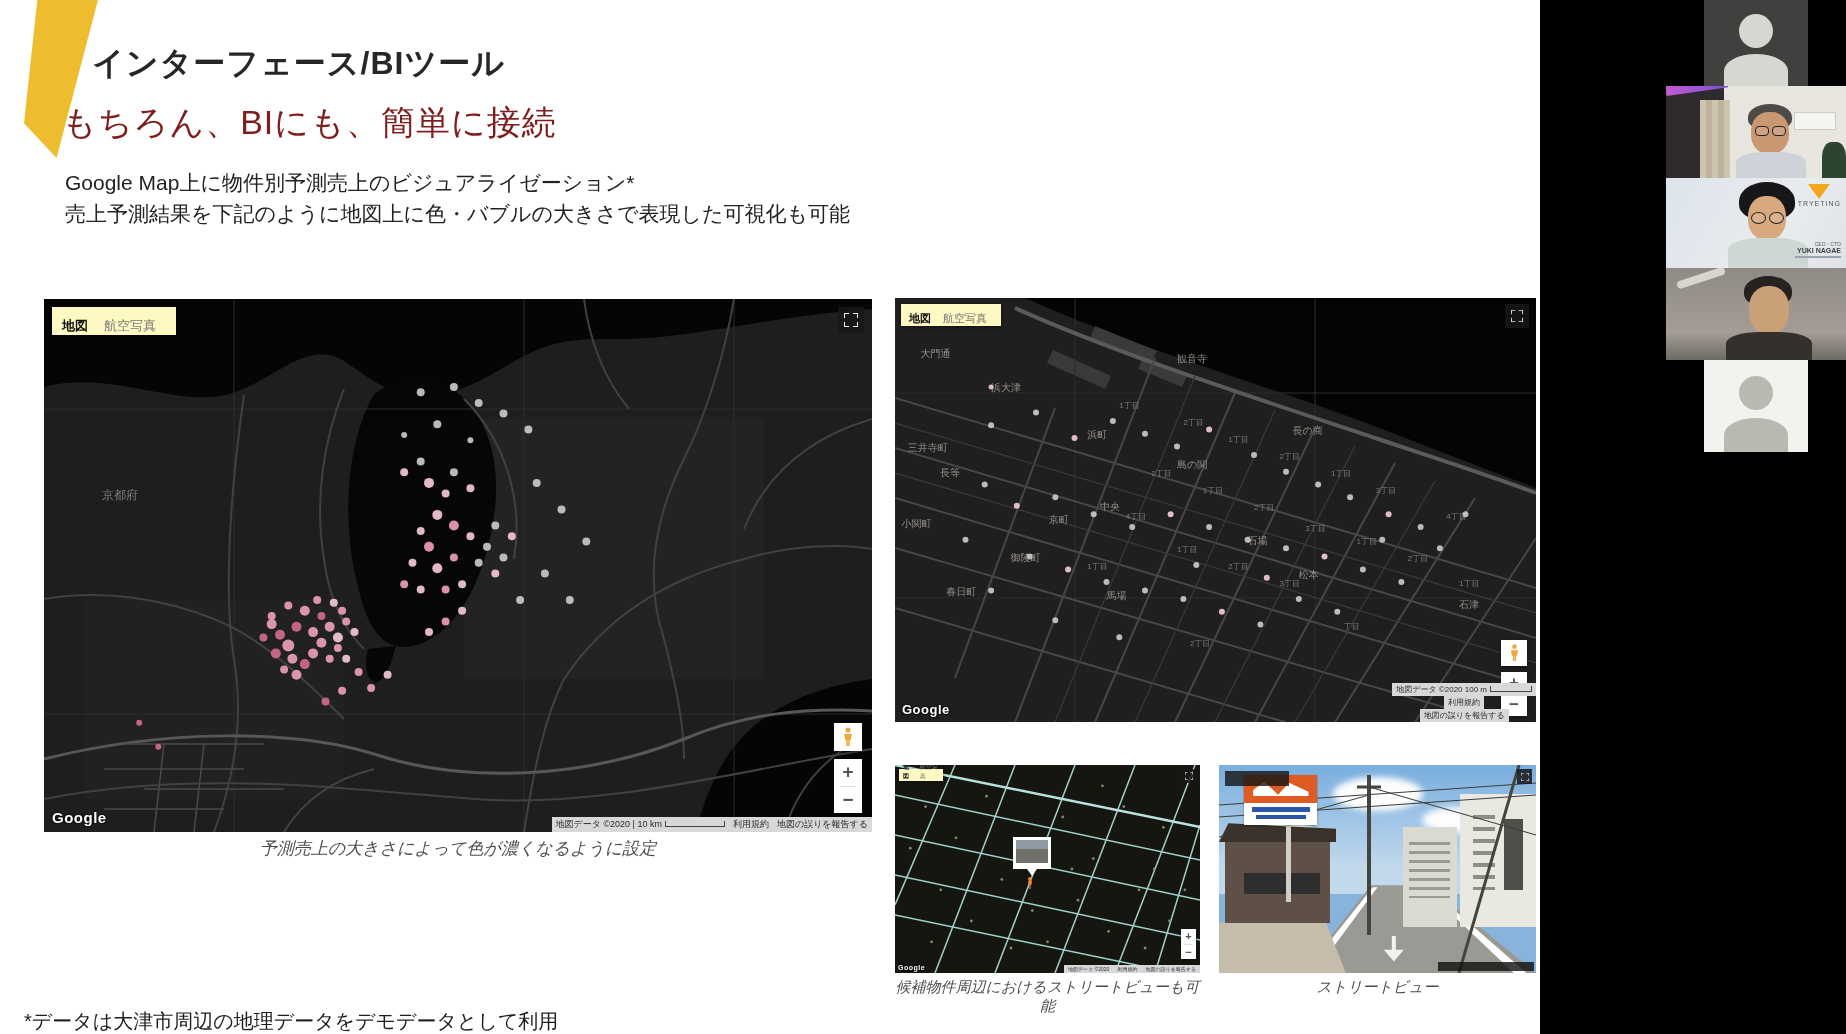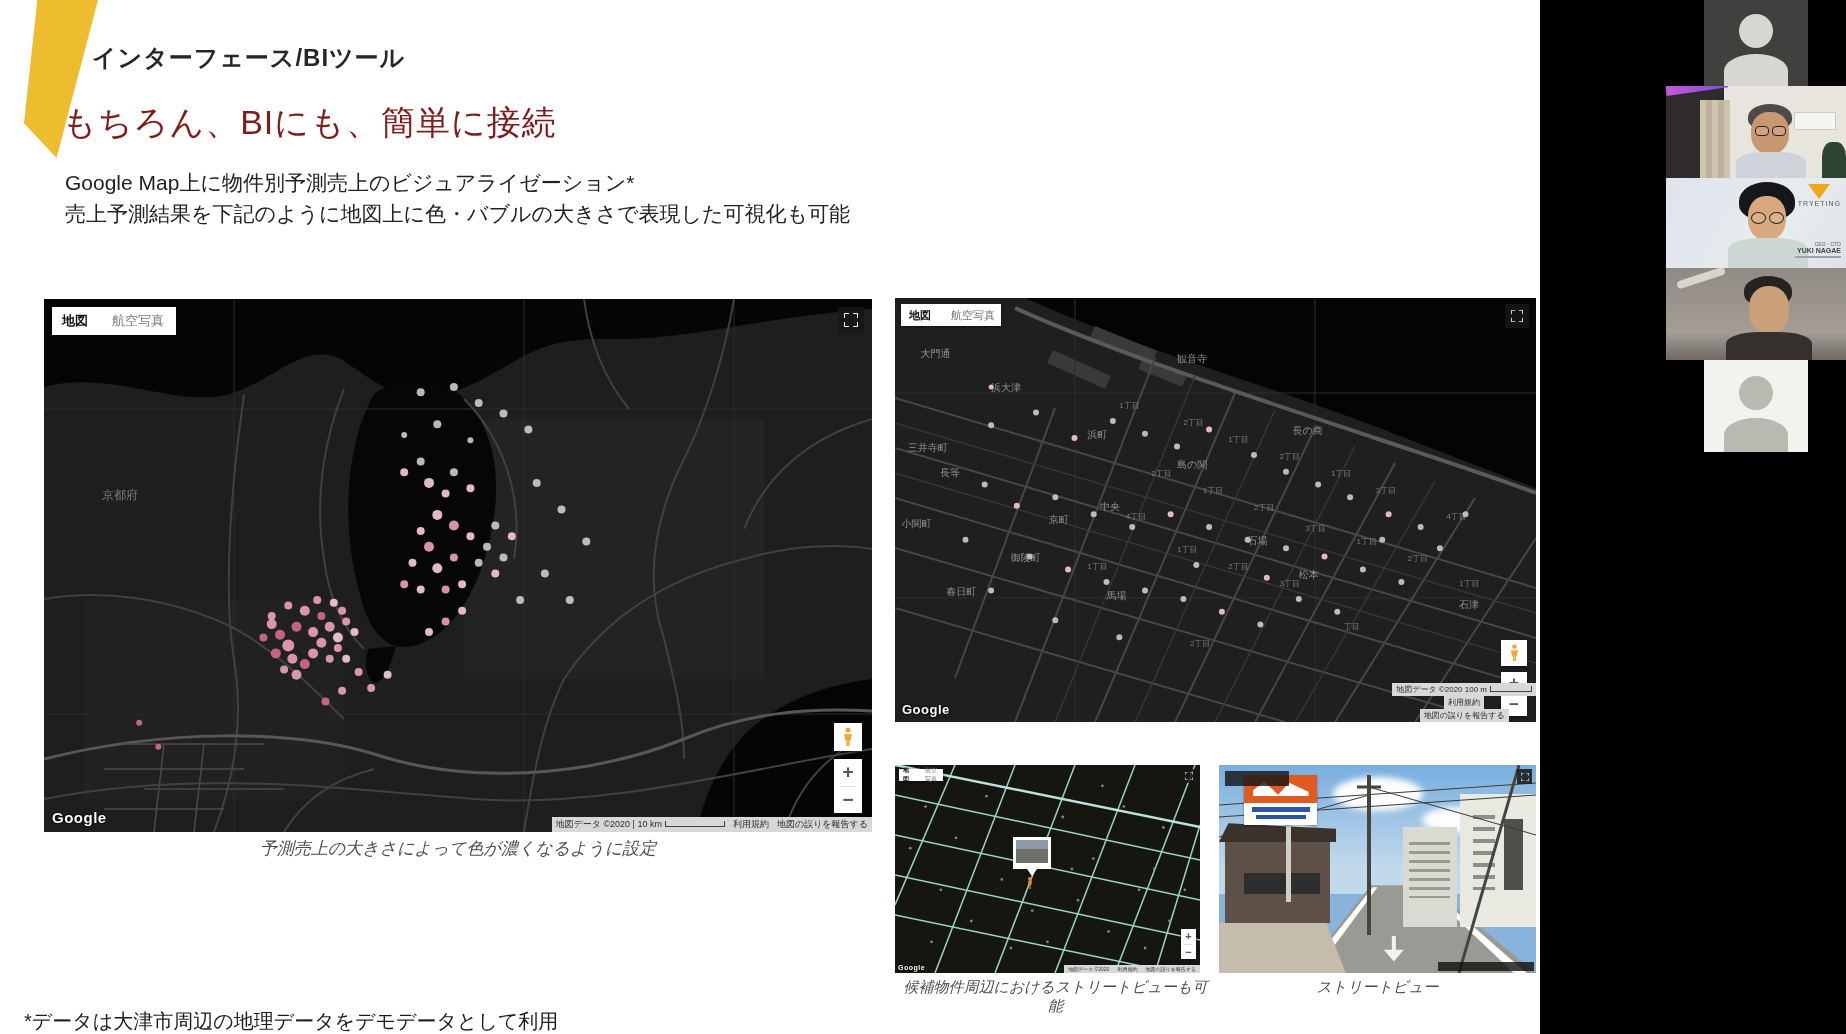--- a/index.html
+++ b/index.html
@@ -3,34 +3,34 @@
 <meta charset="utf-8">
 <style>
   html,body{margin:0;padding:0;background:#000;}
   #stage{position:relative;width:1846px;height:1034px;background:#000;overflow:hidden;
          font-family:"Liberation Sans","DejaVu Sans",sans-serif;}
   .abs{position:absolute;}
   
   #slide{left:0;top:0;width:1540px;height:1034px;background:#ffffff;}
   #accent{left:24px;top:0;width:74px;height:158px;background:#eebd2f;
           clip-path:polygon(18% 0,100% 0,44% 100%,0 78%);}
-  #kicker{left:92px;top:42px;font-size:24px;font-weight:bold;color:#262626;letter-spacing:1px;}
+  #kicker{left:92px;top:42px;font-size:32px;font-weight:bold;color:#262626;letter-spacing:1px;}
   #slide-title{left:62px;top:100px;font-size:34px;color:#7f1d1d;letter-spacing:1px;}
   .desc{left:65px;font-size:21px;color:#222;}
   #desc1{top:169px;}
   #desc2{top:200px;}
   #footnote{left:24px;top:992px;font-size:20px;color:#1c1c1c;margin-top:16px;}
   .caption{font-style:italic;color:#4c4c4c;text-align:center;}
   
   .map-panel{background:#1c1c1c;overflow:hidden;}
   #left-map{left:44px;top:299px;width:828px;height:533px;}
   #right-map{left:895px;top:298px;width:641px;height:424px;}
   #mini-map{left:895px;top:765px;width:305px;height:208px;background:#14140f;}
   #street-view{left:1219px;top:765px;width:317px;height:208px;background:#88b3da;}
-  .maptype{position:absolute;background:#ffffff;box-shadow:0 1px 3px rgba(0,0,0,.5);display:flex;align-items:center;gap:8px;}
+  .maptype{position:absolute;background:#fef9c3;box-shadow:0 1px 3px rgba(0,0,0,.5);display:flex;align-items:flex-end;}
   .maptype .mt-map{font-weight:bold;color:#111;}
   .maptype .mt-sat{color:#777;}
   .fs-btn{position:absolute;background:rgba(24,24,24,.85);display:flex;align-items:center;justify-content:center;color:#ddd;}
   .zoomctl{position:absolute;background:#fff;display:flex;flex-direction:column;align-items:center;
            box-shadow:0 1px 3px rgba(0,0,0,.5);color:#565656;font-weight:bold;}
   .zoomctl .zline{width:60%;height:1px;background:#e0e0e0;}
   .pegman{position:absolute;background:#fff;display:flex;align-items:center;justify-content:center;box-shadow:0 1px 3px rgba(0,0,0,.5);}
   .glogo{position:absolute;color:#fff;font-weight:bold;text-shadow:0 0 2px #000,0 0 2px #000;letter-spacing:.5px;}
   .attr{position:absolute;display:flex;align-items:center;gap:0;font-size:9px;color:#2b2b2b;}
   .attr span{background:#d8d8d8;padding:1px 4px;white-space:nowrap;}
@@ -450,21 +450,21 @@
         <div class="zline"></div>
         <div style="flex:1;display:flex;align-items:center;">−</div>
       </div>
       <div class="glogo" style="left:3px;bottom:2px;font-size:7px;">Google</div>
       <div class="attr" style="right:0;bottom:0;font-size:5px;">
         <span>地図データ ©2020</span>
         <span>利用規約</span>
         <span>地図の誤りを報告する</span>
       </div>
     </div>
-    <div class="abs caption" style="left:895px;top:978px;width:305px;font-size:15px;margin-left:8px;">候補物件周辺におけるストリートビューも可能</div>
+    <div class="abs caption" style="left:895px;top:978px;width:305px;font-size:15px;">候補物件周辺におけるストリートビューも可能</div>
 
     <div id="street-view" class="abs map-panel">
       <div class="sv-part" style="left:0;top:0;width:100%;height:62%;background:linear-gradient(#79aede,#c2d9ec 80%);"></div>
       <div class="cloud" style="left:36%;top:6%;width:90px;height:34px;"></div>
       <div class="cloud" style="left:64%;top:20%;width:70px;height:26px;"></div>
       <div class="cloud" style="left:10%;top:26%;width:60px;height:22px;"></div>
 
       <div class="sv-part" style="left:0;top:52%;width:100%;height:48%;background:#9a9a94;clip-path:polygon(26% 100%,48% 12%,66% 12%,100% 100%);"></div>
       <div class="sv-part" style="left:0;top:52%;width:100%;height:48%;background:#fff;clip-path:polygon(27% 100%,48.5% 14%,50% 14%,30% 100%);"></div>
       <div class="sv-part" style="left:0;top:52%;width:100%;height:48%;background:#fff;clip-path:polygon(93% 100%,64.5% 14%,66% 14%,97% 100%);"></div>

